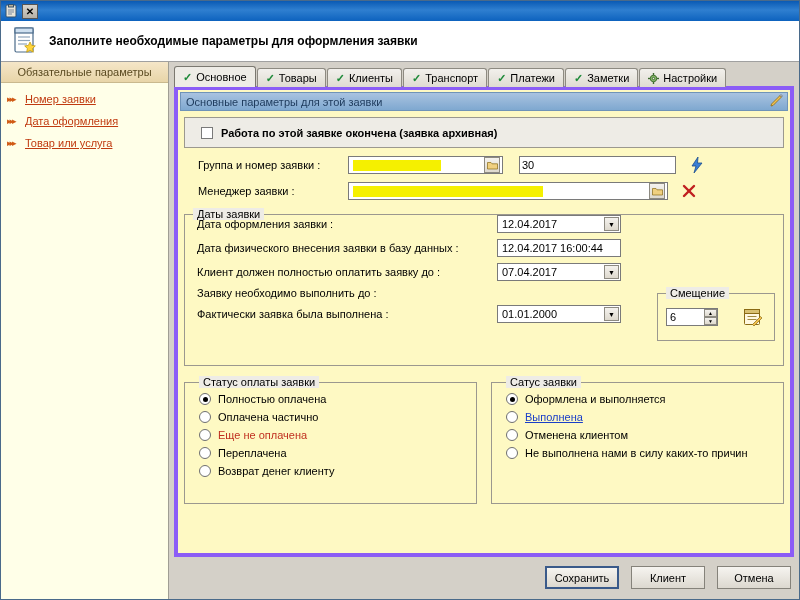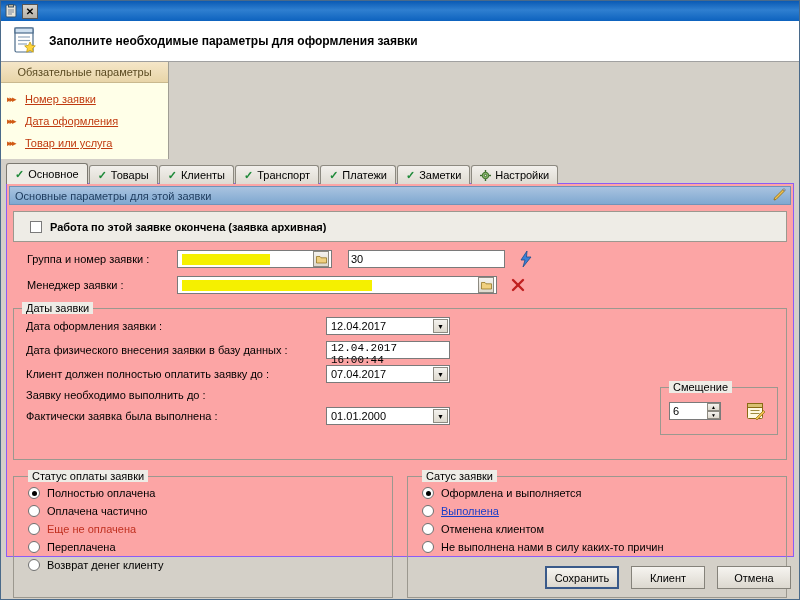--- a/index.html
+++ b/index.html
@@ -55,21 +55,20 @@
     padding-left: 10px;
   }
   .header .hdr-icon { width: 28px; height: 30px; margin-right: 10px; }
   .header .hdr-text { font-size: 12px; font-weight: bold; color: #000; }
 
   
   .body {
     position: absolute;
     left: 0; top: 61px; right: 0; bottom: 0;
     display: flex;
-    flex-direction: column;
   }
   
   .leftpanel {
     width: 168px;
     background: #ffffe8;
     border-right: 1px solid #a09e94;
     box-sizing: border-box;
     display: flex; flex-direction: column;
   }
   .leftpanel .lp-title {
@@ -140,22 +139,22 @@
     color: #1f8a3a;
     margin-right: 4px;
     font-size: 11px;
     font-weight: bold;
   }
   .tab .gear { margin-right: 4px; font-size: 10px; }
 
   .tabpanel {
     position: absolute;
     left: 5px; right: 5px; top: 24px; bottom: 42px;
-    border: 1px solid #8b5cf6;
-    background: #fca5a5;
+    border: 4px solid #8b5cf6;
+    background: #fef9c3;
     box-sizing: border-box;
   }
   .panel-caption {
     height: 17px;
     margin: 2px 2px 0 2px;
     background: linear-gradient(to bottom,#a9c3e0,#7fa8d0);
     border: 1px solid #6f93b8;
     display: flex; align-items: center;
     padding-left: 5px;
     font-size: 11px;
@@ -267,24 +266,23 @@
     box-sizing: border-box;
     display: flex; align-items: center; justify-content: center;
     font-size: 7px;
     cursor: pointer;
   }
   .plain-box {
     width: 124px; height: 18px;
     border: 1px solid #7a7a7a;
     background: #fff;
     box-sizing: border-box;
-    display: flex; align-items: flex-start;
+    display: flex; align-items: center;
     padding-left: 4px;
     font-size: 11px;
-    font-family: Liberation Mono, monospace;
   }
   
   .smesh {
     position: absolute;
     right: 8px; top: 78px;
     width: 118px; height: 48px;
     border: 1px solid #9b988f;
     box-sizing: border-box;
   }
   .smesh .gtitle {
@@ -531,21 +529,21 @@
               <svg width="14" height="14" viewBox="0 0 14 14">
                 <line x1="2" y1="2" x2="12" y2="12" stroke="#c02020" stroke-width="2.4" stroke-linecap="round"></line>
                 <line x1="12" y1="2" x2="2" y2="12" stroke="#c02020" stroke-width="2.4" stroke-linecap="round"></line>
               </svg>
             </span>
           </div>
 
           <div class="gbox" style="height:152px;">
             <span class="gtitle">Даты заявки</span>
 
-            <div class="drow" style="margin-top:8px;">
+            <div class="drow" style="margin-top:0;">
               <span class="dlabel">Дата оформления заявки :</span>
               <span class="combo">
                 <span>12.04.2017</span>
                 <span class="arrow">▼</span>
               </span>
             </div>
 
             <div class="drow">
               <span class="dlabel">Дата физического внесения заявки в базу данных :</span>
               <span class="plain-box">

